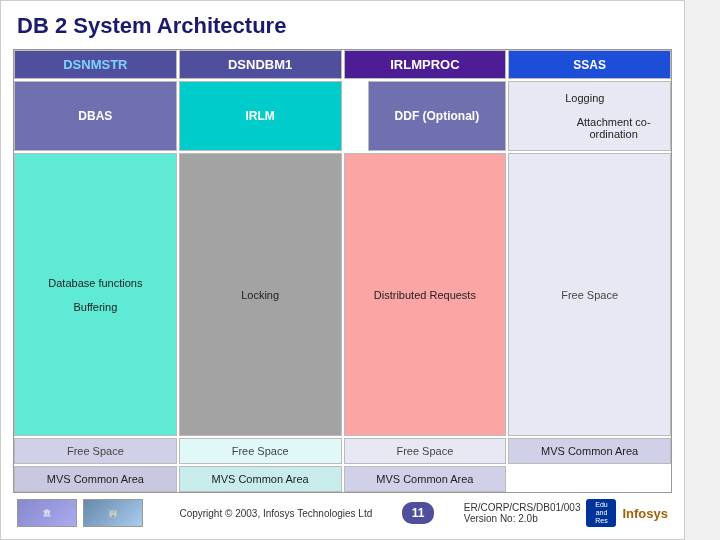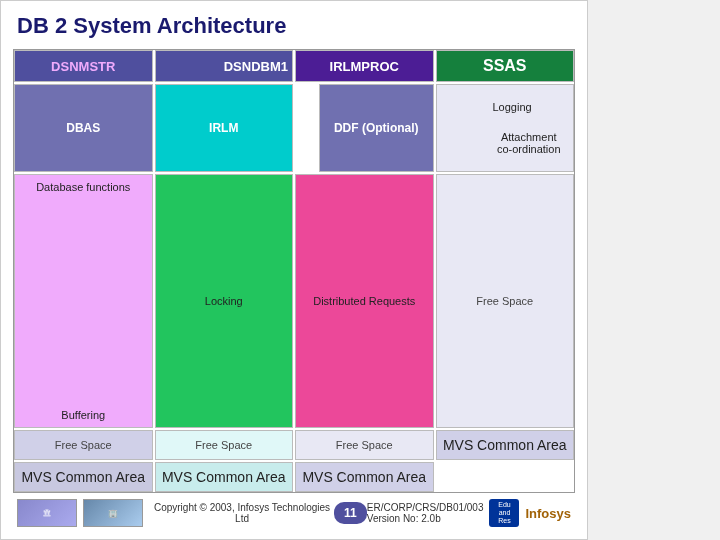--- a/index.html
+++ b/index.html
@@ -4,21 +4,21 @@
   <style>
     * { box-sizing: border-box; margin: 0; padding: 0; }
     body {
       width: 720px;
       height: 540px;
       background: #f0f0f0;
       font-family: Arial, sans-serif;
       overflow: hidden;
     }
     .slide {
-      width: 588px;
+      width: 685px;
       height: 540px;
       background: #ffffff;
       border: 1px solid #ccc;
       padding: 12px;
       display: flex;
       flex-direction: column;
     }
     .slide-title {
       font-size: 22px;
       font-weight: bold;
@@ -39,49 +39,48 @@
       align-items: center;
       justify-content: center;
       text-align: center;
       padding: 6px 4px;
       font-size: 12px;
       border: 1px solid #bbb;
     }
     
     .header-dsnmstr {
       background: #4f4f9e;
-      color: #f0abfc;
+      color: #7dd3fc;
       font-weight: bold;
       font-size: 13px;
     }
     .header-dsndbm1 {
       background: #4f4f9e;
       color: white;
       font-weight: bold;
       font-size: 13px;
-      justify-content: flex-end;
     }
     .header-irlmproc {
       background: #00aaaa;
       color: white;
       font-weight: bold;
       font-size: 13px;
     }
     .header-dsnddf {
       background: #4f4f9e;
       color: white;
       font-weight: bold;
       font-size: 13px;
     }
     
     .subheader-ssas {
-      background: #15803d;
-      color: white;
-      font-weight: bold;
-      font-size: 16px;
+      background: #1d4ed8;
+      color: white;
+      font-weight: bold;
+      font-size: 12px;
       justify-content: center;
     }
     .subheader-dbas {
       background: #7070b0;
       color: white;
       font-weight: bold;
       font-size: 12px;
     }
     .subheader-irlm {
       background: #00cccc;
@@ -99,37 +98,36 @@
     
     .content-ssas {
       background: #e8e8f4;
       color: #222;
       font-size: 11px;
       flex-direction: column;
       align-items: flex-start;
       padding: 8px 8px;
     }
     .content-ssas p {
-      margin: 8px 0;
+      margin: 2px 0;
       padding-left: 48px;
     }
     .content-dsndbm1-funcs {
-      background: #f0abfc;
+      background: #5eead4;
       color: #222;
       font-size: 11px;
       flex-direction: column;
-      justify-content: space-between;
     }
     .content-irlm {
-      background: #22c55e;
+      background: #a3a3a3;
       color: #222;
       font-size: 11px;
     }
     .content-dsnddf-mid {
-      background: #ec4899;
+      background: #fca5a5;
       color: #222;
       font-size: 11px;
     }
     
     .freespace-ssas {
       background: #e8e8f4;
       color: #444;
       font-size: 11px;
     }
     .freespace-dsndbm1 {
@@ -144,21 +142,21 @@
     }
     .freespace-dsnddf {
       background: #e8e8f4;
       color: #444;
       font-size: 11px;
     }
     
     .mvscommon {
       background: #d0d0e8;
       color: #222;
-      font-size: 14px;
+      font-size: 11px;
       font-style: normal;
     }
     .footer {
       display: flex;
       align-items: center;
       justify-content: space-between;
       margin-top: 6px;
       padding: 0 4px;
       font-size: 10px;
       color: #444;

